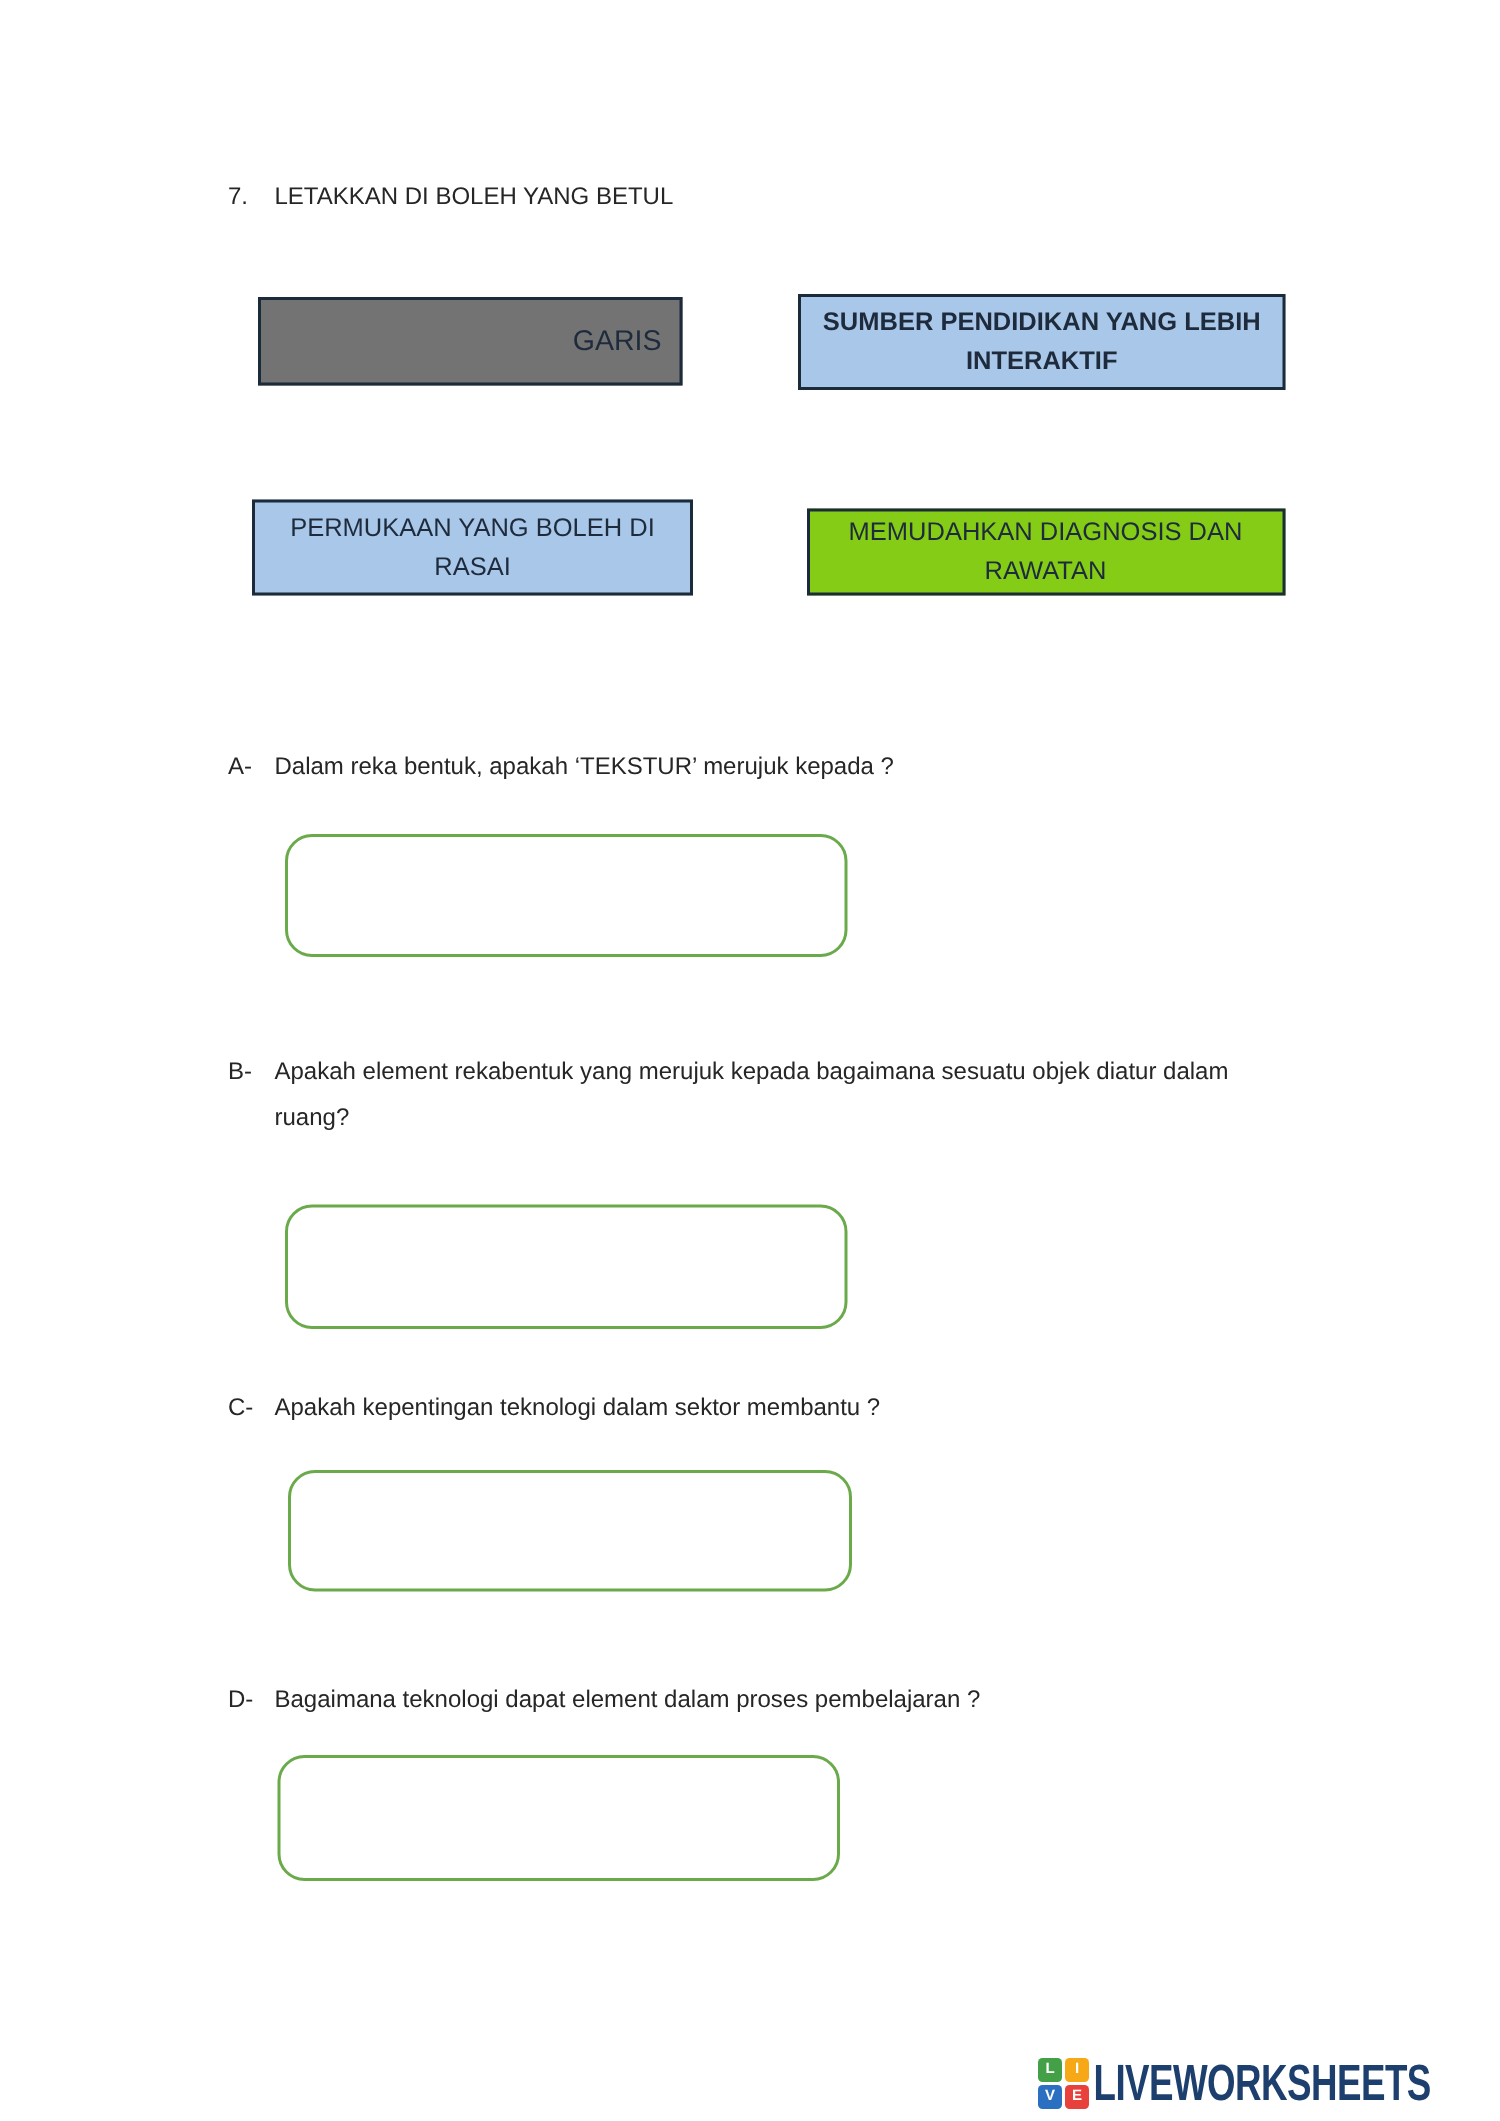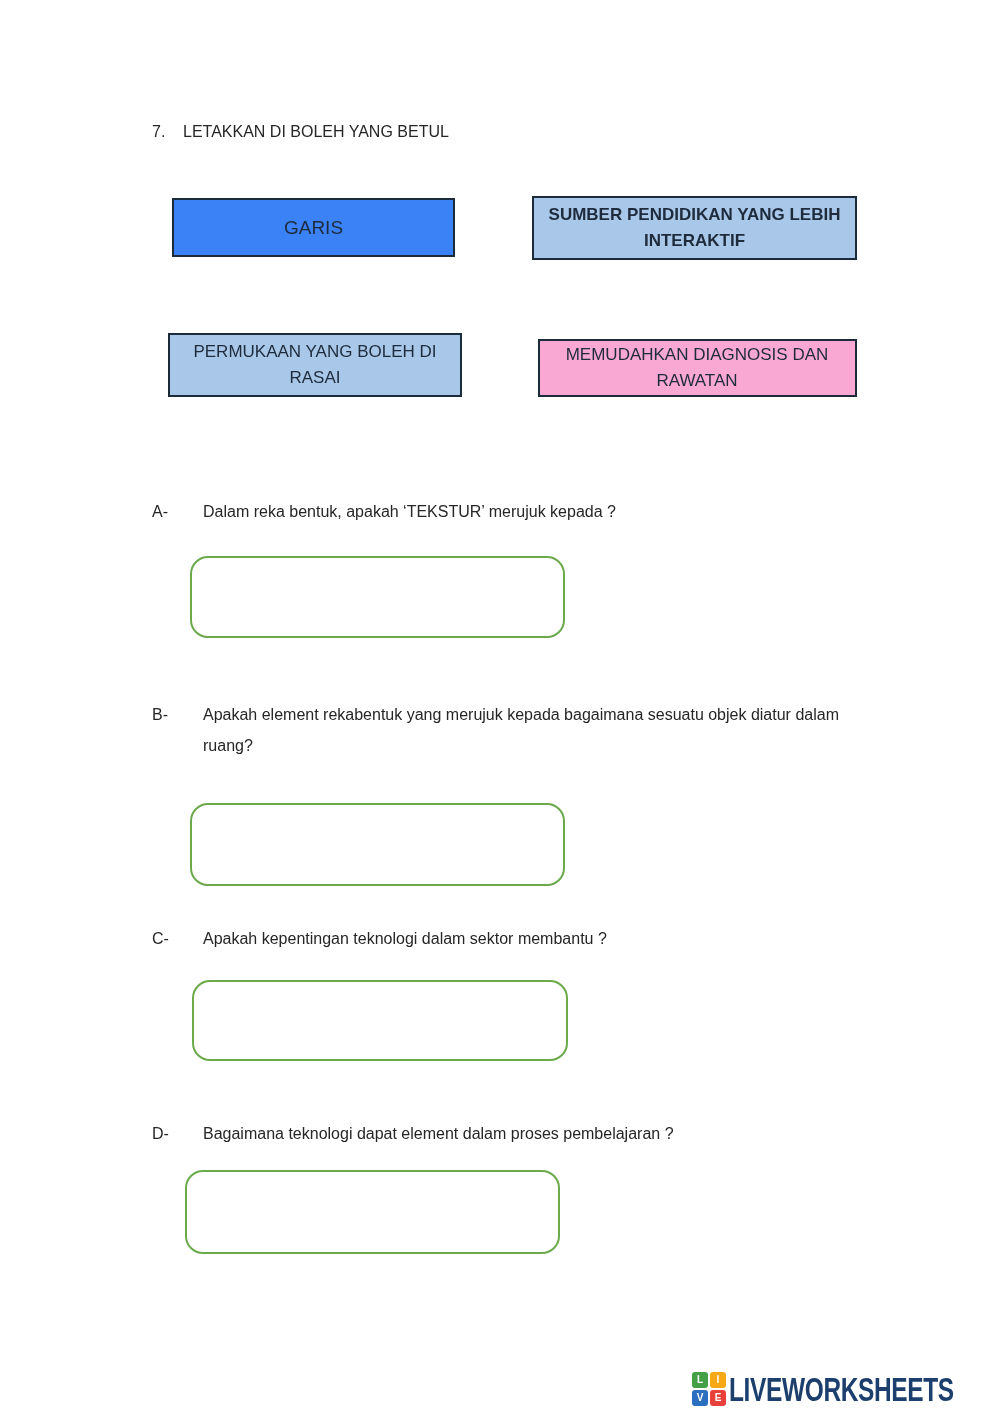--- a/index.html
+++ b/index.html
@@ -45,21 +45,21 @@
 
   
   .question {
     position: absolute;
     display: flex;
     font-size: 16px;
     line-height: 31px;
     color: #262626;
   }
   .question .q-letter { width: 31px; flex: 0 0 31px; }
-  .question .q-text { max-width: 665px; margin-left: 20px; }
+  .question .q-text { max-width: 665px; }
   .question.qa { left: 152px; top: 496px; }
   .question.qb { left: 152px; top: 699px; }
   .question.qc { left: 152px; top: 923px; }
   .question.qd { left: 152px; top: 1118px; }
 
   
   .answer-box {
     position: absolute;
     border: 2px solid #6aaa4b;
     border-radius: 18px;
@@ -109,33 +109,33 @@
 </head>
 <body>
 
 <div class="page">
 
   <div class="title-row">
     <span class="q-num">7.</span>
     <span>LETAKKAN DI BOLEH YANG BETUL</span>
   </div>
 
-  <div class="drag-box garis" style="background-color: #3b82f6; border-color: rgb(28, 43, 58);">
+  <div class="drag-box garis" style="background-color: #737373; border-color: rgb(28, 43, 58); justify-content: flex-end;">
     <span>GARIS</span>
   </div>
 
   <div class="drag-box sumber" style="background-color: rgb(169, 199, 232); border-color: rgb(28, 43, 58);">
     <span>SUMBER PENDIDIKAN YANG LEBIH INTERAKTIF</span>
   </div>
 
   <div class="drag-box permukaan" style="background-color: rgb(169, 199, 232); border-color: rgb(28, 43, 58);">
     <span>PERMUKAAN YANG BOLEH DI RASAI</span>
   </div>
 
-  <div class="drag-box memudahkan" style="background-color: #f9a8d4; border-color: rgb(28, 43, 58); padding-left: 11px;">
+  <div class="drag-box memudahkan" style="background-color: #84cc16; border-color: rgb(28, 43, 58); padding-left: 11px;">
     <span>MEMUDAHKAN DIAGNOSIS DAN RAWATAN</span>
   </div>
 
   <div class="question qa">
     <span class="q-letter">A-</span>
     <span class="q-text">Dalam reka bentuk, apakah ‘TEKSTUR’ merujuk kepada ?</span>
   </div>
   <div class="answer-box ba" style="border-color: rgb(106, 170, 75);"></div>
 
   <div class="question qb">

